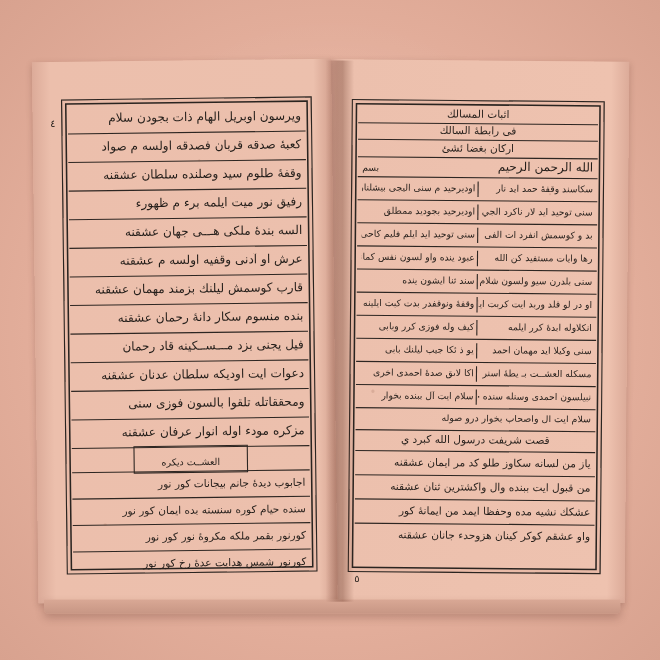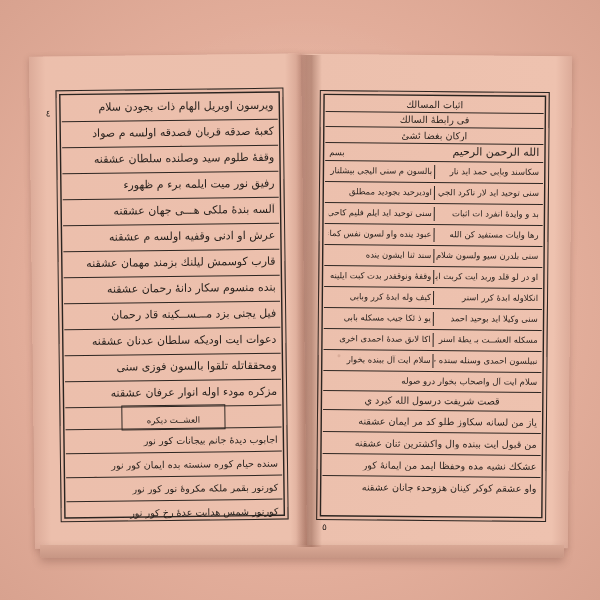--- a/index.html
+++ b/index.html
@@ -226,35 +226,35 @@
           </div>
 
           <div class="row" style="height:18px">
             <div class="line sz-lg">الله الرحمن الرحيم</div>
             <div style="position:absolute;right:auto;left:4px;font-size:8.4px;color:#241e1a">بسم</div>
           </div>
 
           <div class="row" style="height:21px">
             <div class="colsep"></div>
             <div class="two-col">
-              <div class="col">سكاسند وبابى حمد ايد نار</div>
-              <div class="col">بالسون م سنى اليجى بيشلنار</div>
+              <div class="col">سكاسند وقفۀ حمد ايد نار</div>
+              <div class="col">اوديرحيد م سنى اليجى بيشلنار</div>
             </div>
           </div>
           <div class="row" style="height:21px">
             <div class="colsep"></div>
             <div class="two-col">
               <div class="col">سنى توحيد ايد لار ناكرد الجي</div>
               <div class="col">اوديرحيد بجوديد ممطلق</div>
             </div>
           </div>
           <div class="row" style="height:21px">
             <div class="colsep"></div>
             <div class="two-col">
-              <div class="col">بد و وايدۀ انفرد ات اثبات</div>
+              <div class="col">بد و كوسمش انفرد ات الفى</div>
               <div class="col">سنى توحيد ايد ايلم فليم كاحى</div>
             </div>
           </div>
           <div class="row" style="height:21px">
             <div class="colsep"></div>
             <div class="two-col">
               <div class="col">رها وايات مستفيد كن الله</div>
               <div class="col">عبود ينده واو لسون نفس كماء</div>
             </div>
           </div>
@@ -268,29 +268,29 @@
           <div class="row" style="height:21px">
             <div class="colsep"></div>
             <div class="two-col">
               <div class="col">او در لو قلد وربد ايت كربت ايلينه</div>
               <div class="col">وقفۀ ونوقفدر بدت كبت ايلينه</div>
             </div>
           </div>
           <div class="row" style="height:21px">
             <div class="colsep"></div>
             <div class="two-col">
-              <div class="col">انكلاوله ابدۀ كرر اسنر</div>
-              <div class="col">كيف وله ابدۀ كرر وبابى</div>
-            </div>
-          </div>
-          <div class="row" style="height:21px">
-            <div class="colsep"></div>
-            <div class="two-col">
-              <div class="col">سنى وكيلا ايد بوحيد احمد</div>
-              <div class="col">يو ذ ئكا جيب مسكله بابى</div>
+              <div class="col">انكلاوله ابدۀ كرر ايلمه</div>
+              <div class="col">كيف وله فوزى كرر وبابى</div>
+            </div>
+          </div>
+          <div class="row" style="height:21px">
+            <div class="colsep"></div>
+            <div class="two-col">
+              <div class="col">سنى وكيلا ايد مهمان احمد</div>
+              <div class="col">يو ذ ئكا جيب ليلنك بابى</div>
             </div>
           </div>
           <div class="row" style="height:21px">
             <div class="colsep"></div>
             <div class="two-col">
               <div class="col">مسكله العشــت بـ يطۀ اسنر</div>
               <div class="col">اكا لاىق صدۀ احمدى اخرى</div>
             </div>
           </div>
           <div class="row" style="height:21px">

